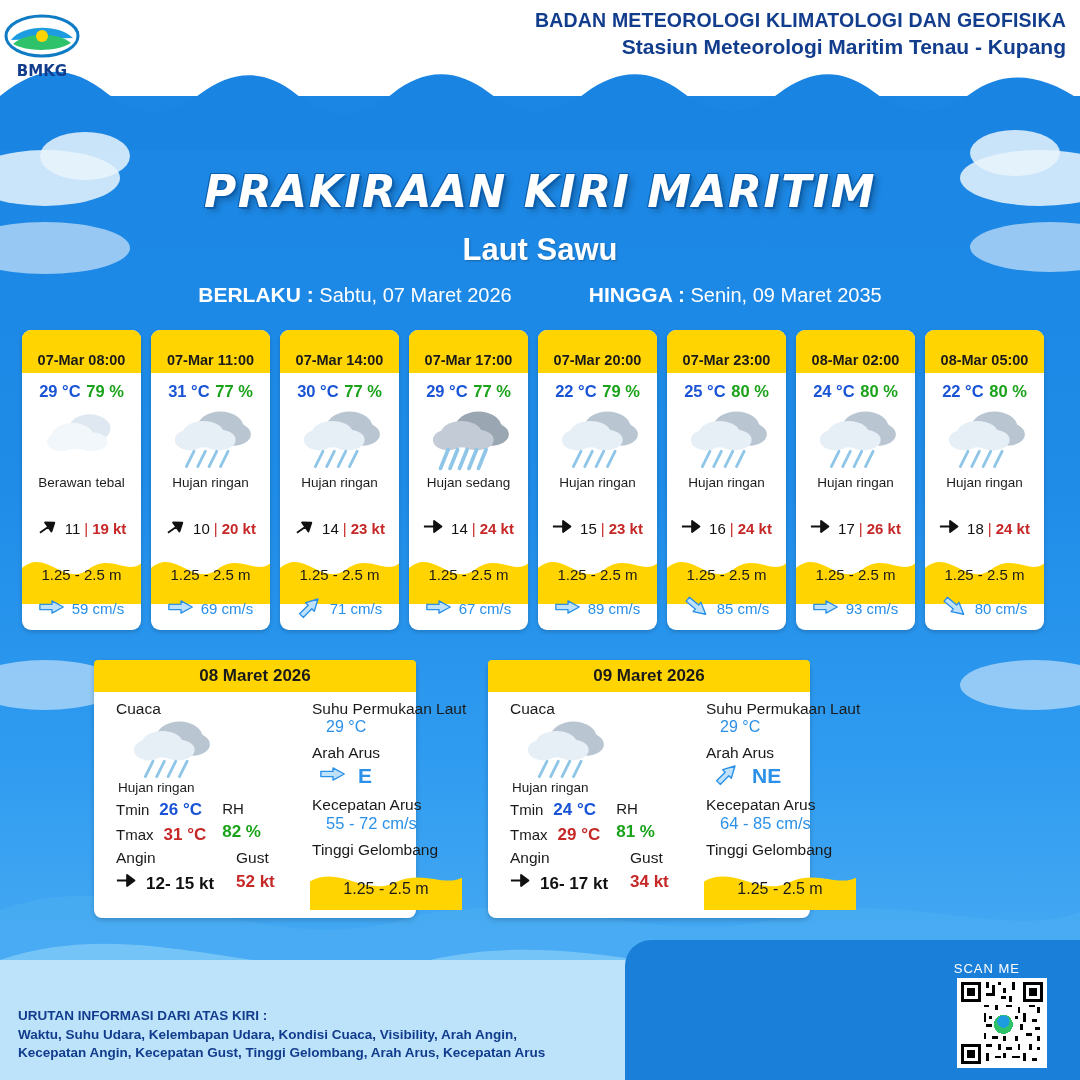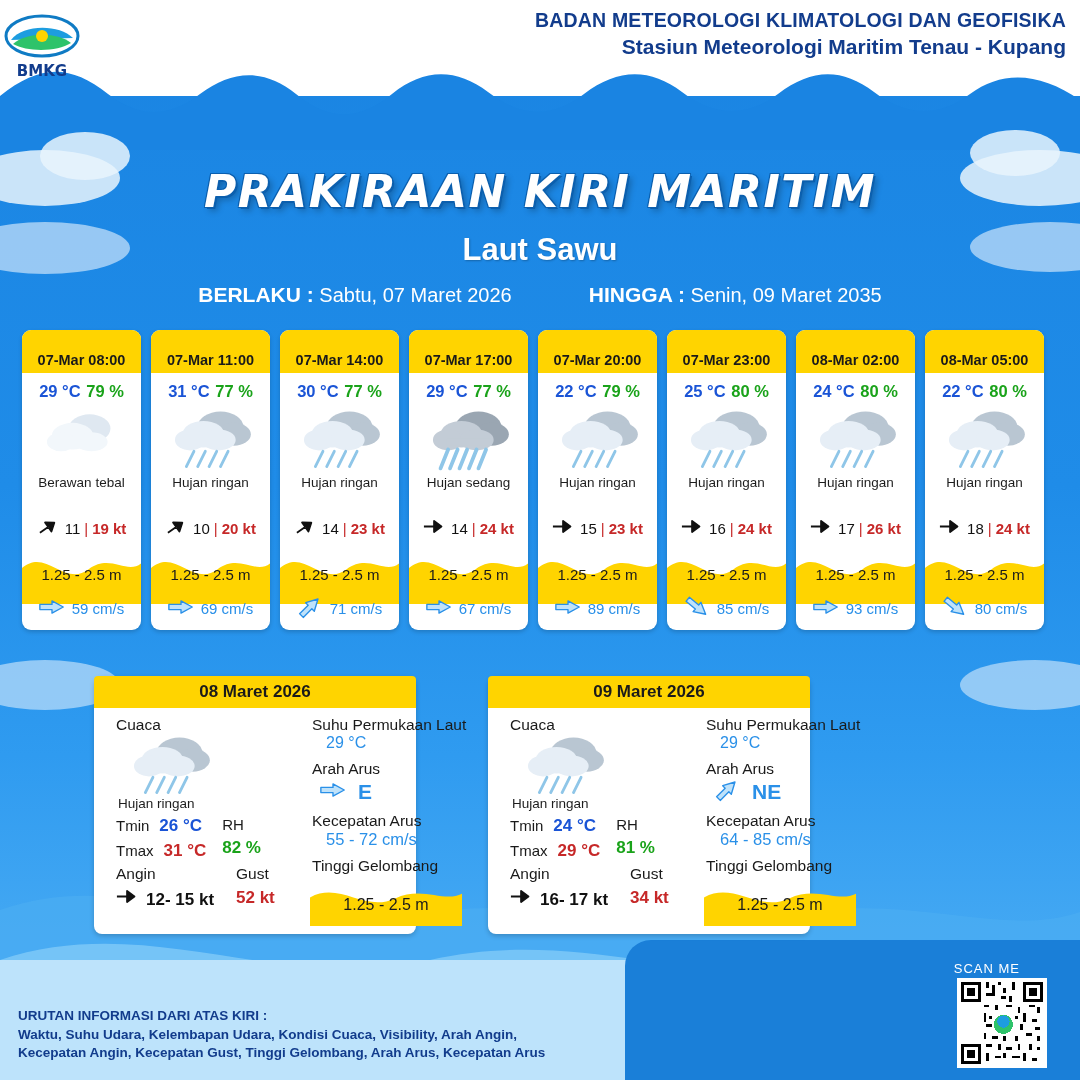--- a/index.html
+++ b/index.html
@@ -57,21 +57,21 @@
   .card-cond { text-align:center; font-size:13.5px; color:#1d1d1d; margin-top:0px; }
   .card-wind { position:absolute; left:0; top:188px; width:100%; display:flex; align-items:center; justify-content:center; gap:4px; font-size:15px; }
   .card-wind .deg { color:#111; font-weight:normal; }
   .card-wind .sep { color:#c62828; }
   .card-wind .kt { color:#c62828; font-weight:bold; }
   .wave-yellow { position:absolute; left:0; top:216px; width:100%; height:58px; }
   .card-wave { position:absolute; left:0; top:236px; width:100%; text-align:center; font-size:15px; color:#1a1a1a; }
   .card-cur { position:absolute; left:0; top:268px; width:100%; display:flex; align-items:center; justify-content:center; gap:7px; font-size:15px; color:#2a90e8; }
 
   
-  .panels { position:absolute; left:94px; top:660px; width:716px; display:flex; gap:72px;margin-top:16px; }
+  .panels { position:absolute; left:94px; top:660px; width:716px; display:flex; gap:72px; }
   .panel { width:410px; background:#ffffff; border-radius:8px; box-shadow:0 2px 5px rgba(0,0,0,.2); position:relative; }
   .panel-hd { background:#ffd400; font-size:17px; font-weight:bold; color:#1a1a1a; text-align:center; padding:6px 0; border-radius:4px 4px 0 0; }
   .panel-body { position:relative; height:226px; }
   .p-left { position:absolute; left:22px; top:8px; width:190px; }
   .p-right { position:absolute; left:218px; top:8px; width:186px; }
   .lbl-blk { font-size:15.5px; color:#1a1a1a; }
   .p-icon { height:62px; display:flex; align-items:center; justify-content:flex-start; padding-left:8px; }
   .p-cond { font-size:13.5px; color:#1d1d1d; padding-left:2px; }
   .kv { display:flex; align-items:baseline; gap:10px; margin-top:5px; }
   .kv .k { font-size:15px; color:#1a1a1a; }

